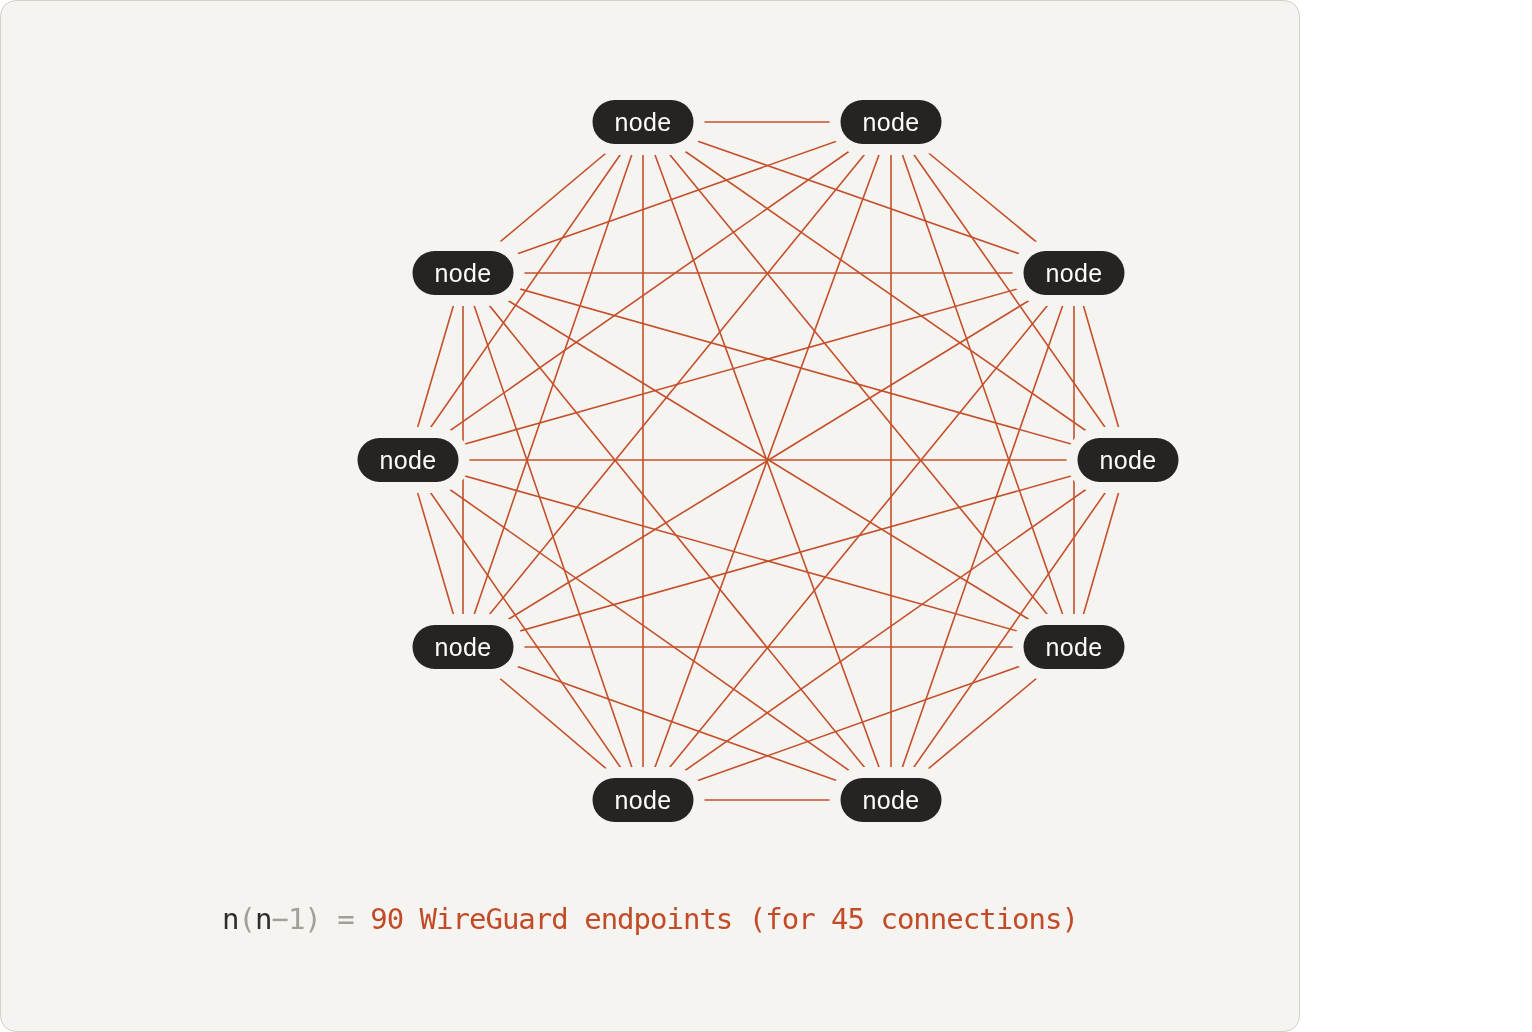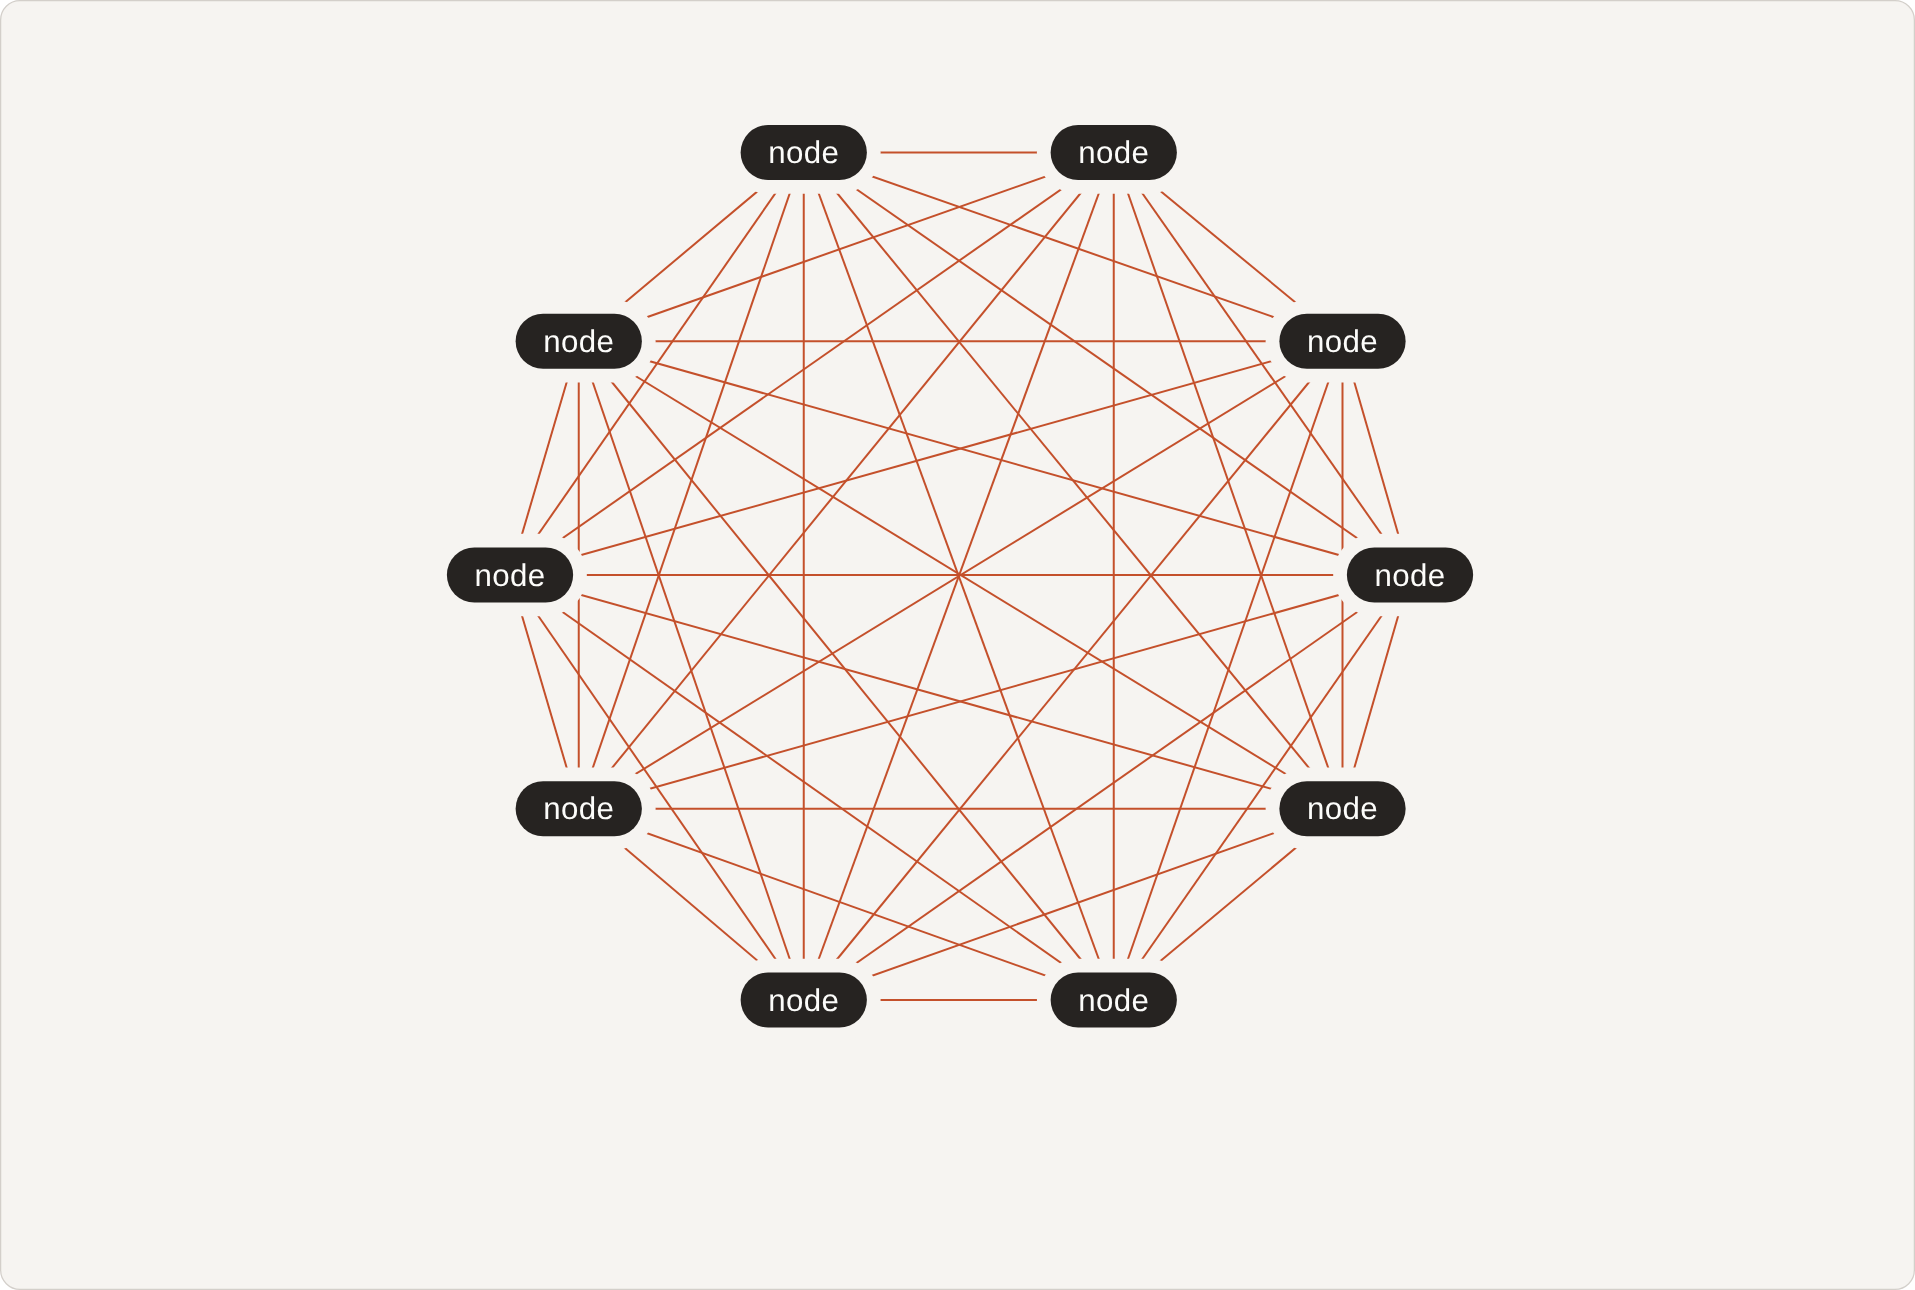--- a/index.html
+++ b/index.html
@@ -5,21 +5,21 @@
   * { margin: 0; padding: 0; box-sizing: border-box; }
   html, body {
     width: 1532px; height: 1032px;
     background: #ffffff;
     font-family: "Liberation Sans", sans-serif;
     overflow: hidden;
   }
   .canvas {
     position: absolute;
     left: 0; top: 0;
-    width: 1532px; height: 1032px;
+    width: 1300px; height: 1032px;
     background: #f6f4f1;
     border: 1.5px solid #d3cfca;
     border-radius: 16px;
     overflow: hidden;
   }
   svg.mesh {
     position: absolute;
     left: 0; top: 0;
     width: 1532px; height: 1032px;
     display: block;
@@ -145,13 +145,14 @@
         <rect x="345.5" y="426" width="123" height="66" rx="33" fill="#f6f4f1"></rect>
         <rect x="356.5" y="437" width="101" height="44" rx="22" fill="#262321"></rect>
         <text x="407" y="467.5" class="node-label" fill="#fcfcfa">node</text>
       </g>
       <g>
         <rect x="400.5" y="239" width="123" height="66" rx="33" fill="#f6f4f1"></rect>
         <rect x="411.5" y="250" width="101" height="44" rx="22" fill="#262321"></rect>
         <text x="462" y="280.5" class="node-label" fill="#fcfcfa">node</text>
       </g>
     </svg>
+  <div class="caption" id="caption"><span class="seg-dark">n</span><span class="seg-muted">(</span><span class="seg-dark">n</span><span class="seg-muted">−1) = </span><span class="seg-accent">90 WireGuard endpoints (for 45 connections)</span></div>
 </div>
 
 </body></html>

